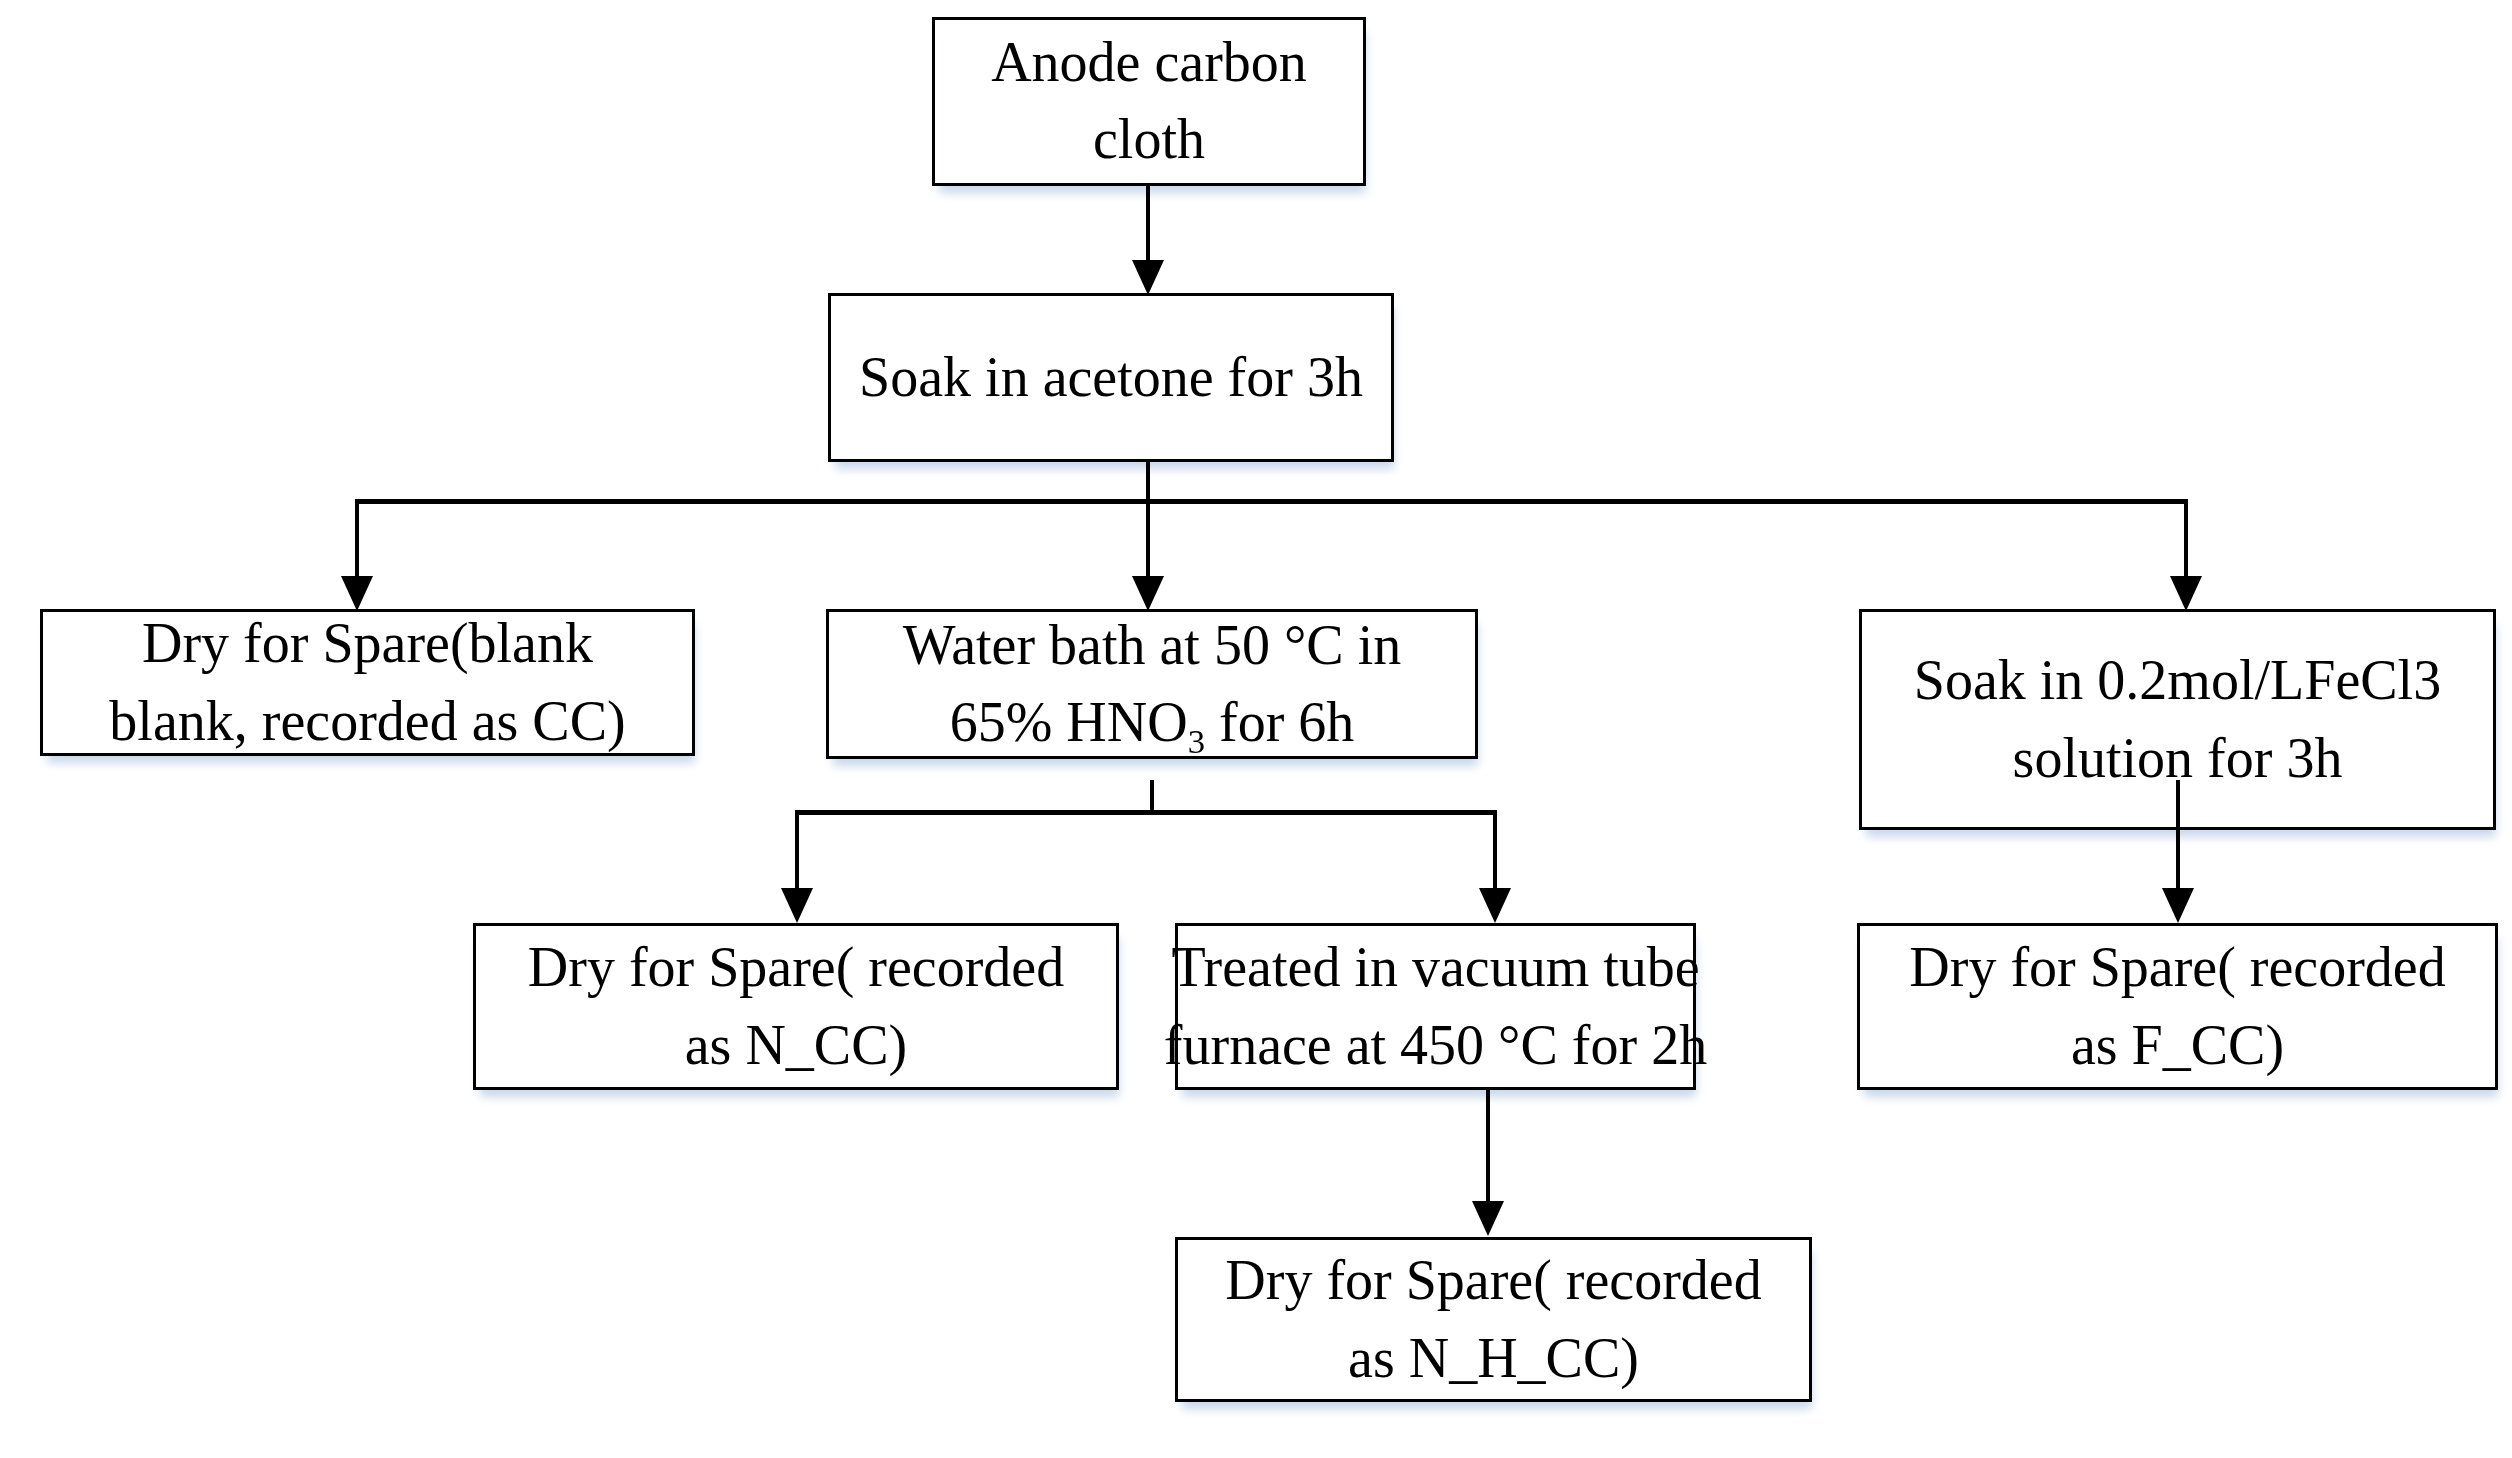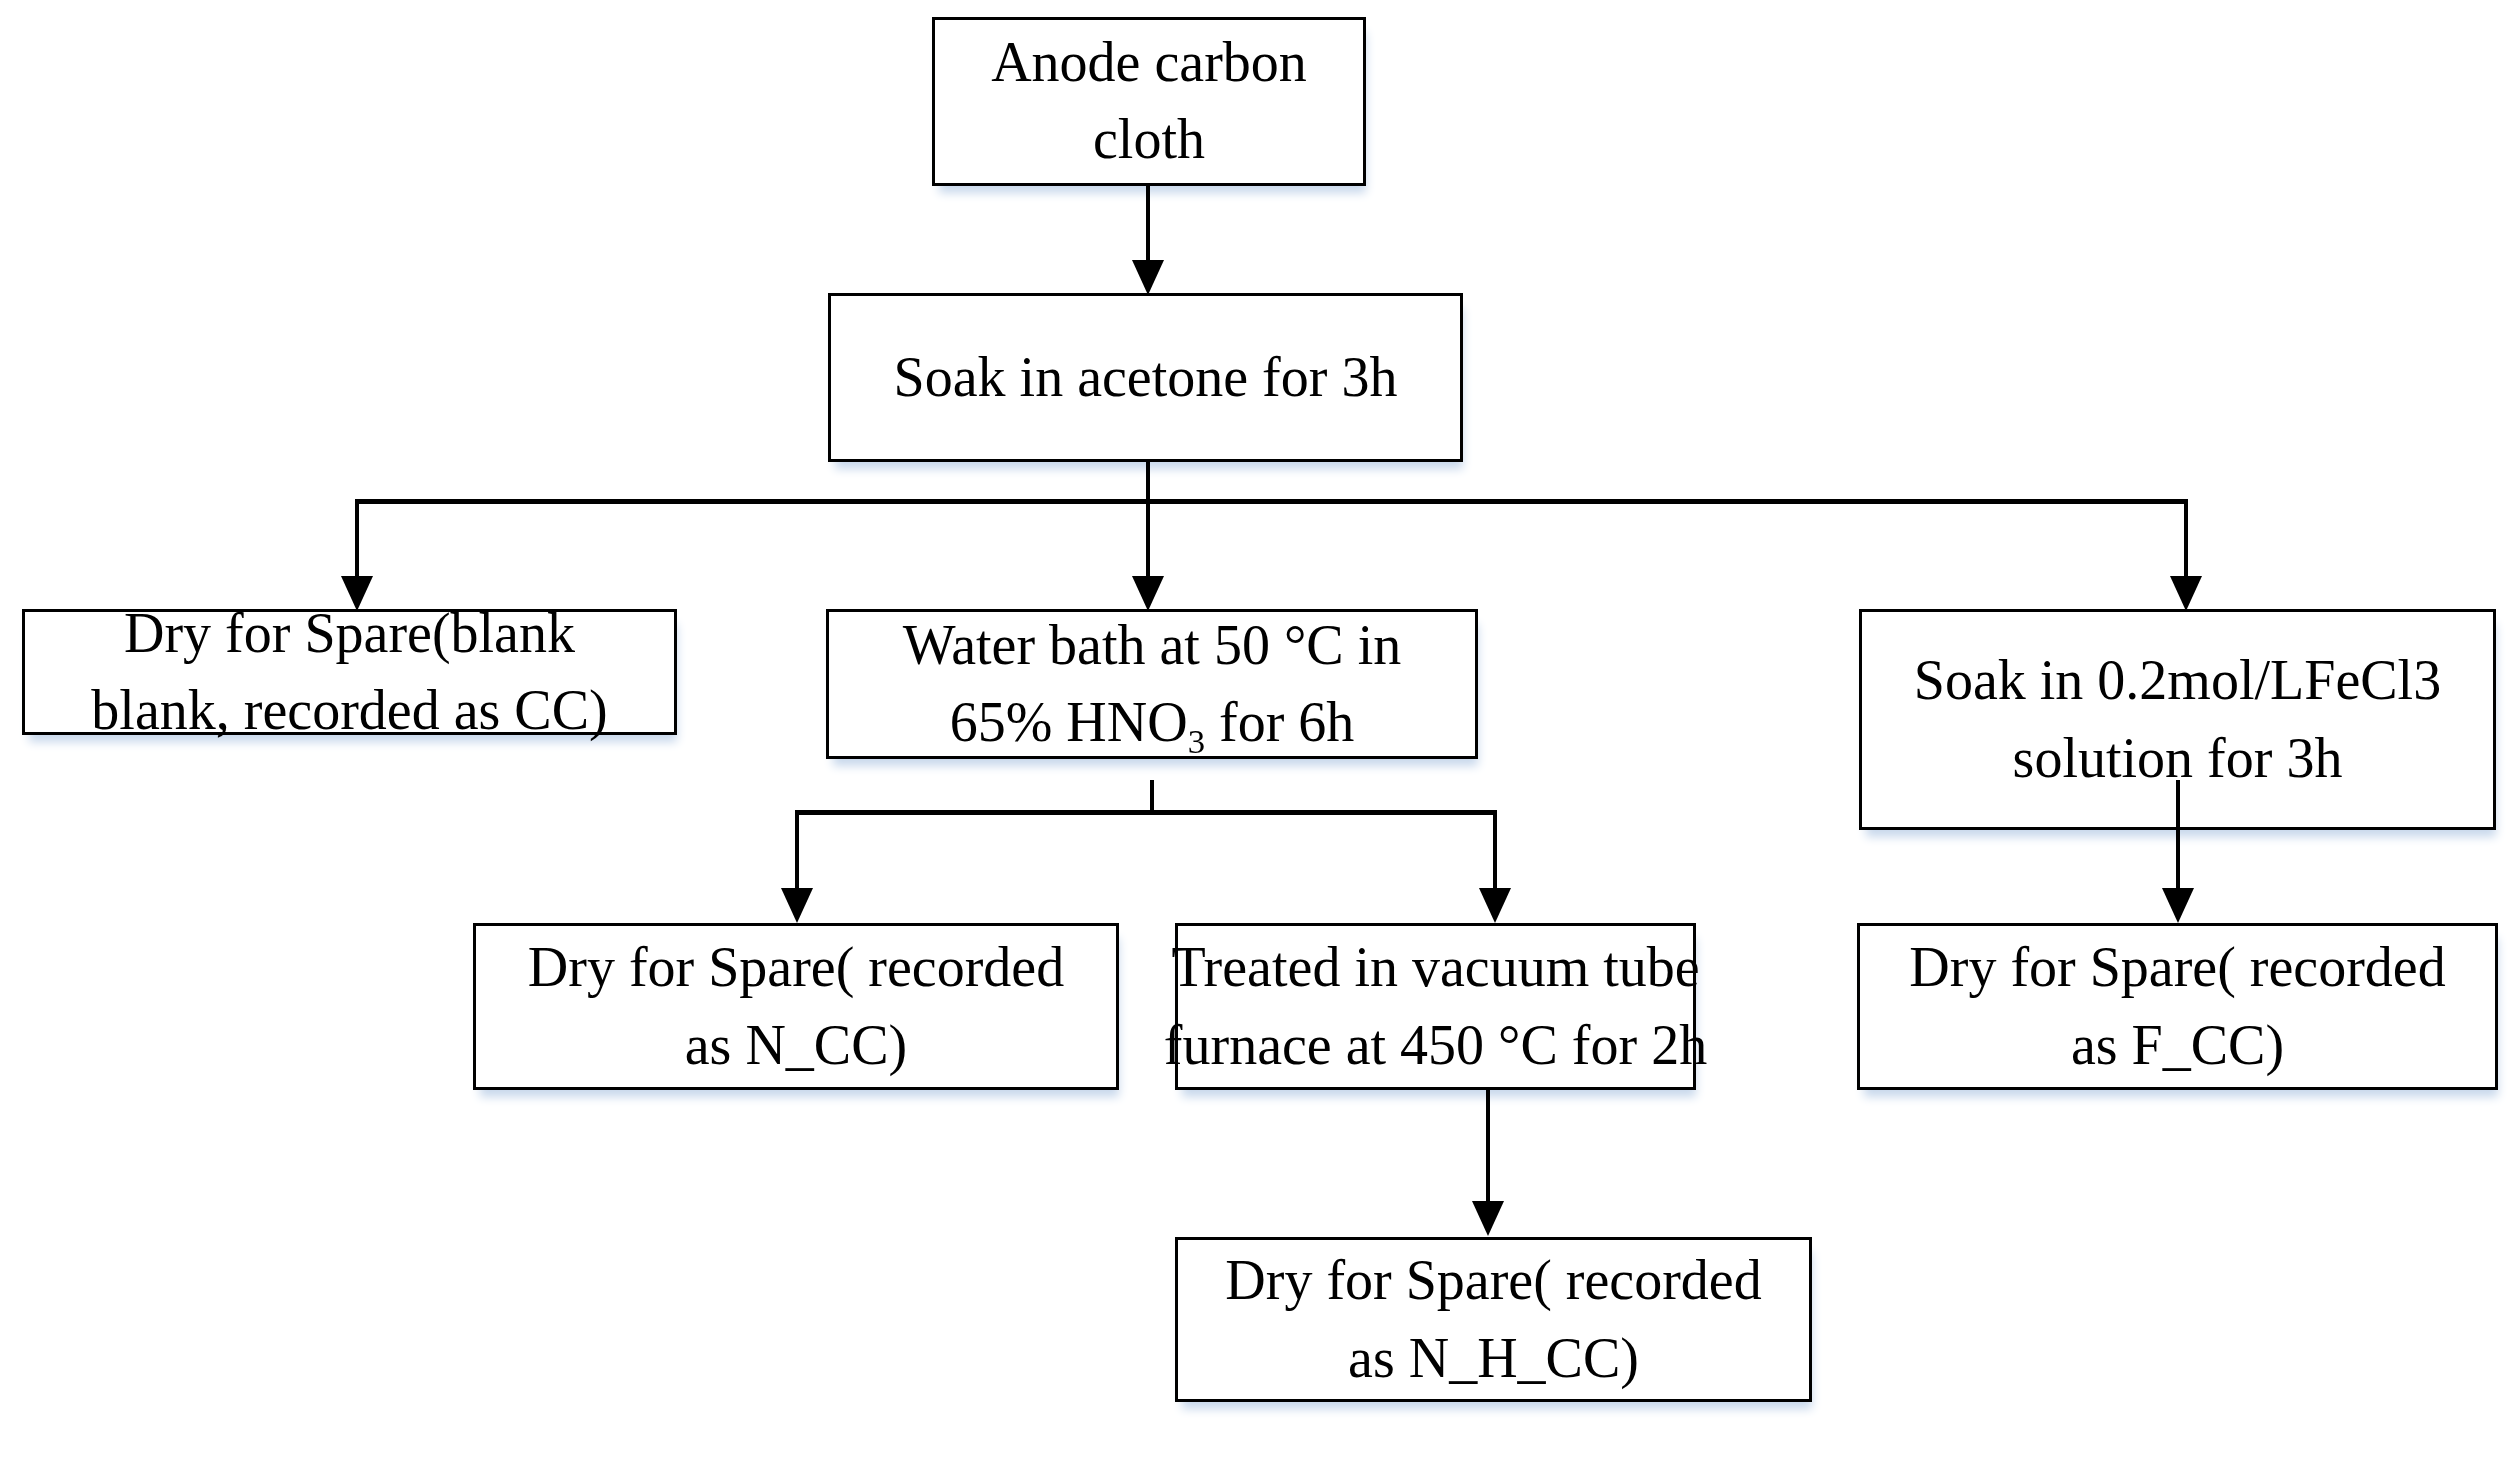--- a/index.html
+++ b/index.html
@@ -56,25 +56,25 @@
 </head>
 <body>
 
 <div class="canvas">
 
   <div class="node" style="left:932px; top:16.7px; width:434px; height:169px">
     <div class="tline">Anode carbon</div>
     <div class="tline">cloth</div>
   </div>
 
-  <div class="node" style="left:828px; top:293px; width:635px; height:169px">
+  <div class="node" style="left:828px; top:293px; width:566px; height:169px">
     <div class="tline">Soak in acetone for 3h</div>
   </div>
 
-  <div class="node" style="left:22px; top:609px; width:655px; height:126px">
+  <div class="node" style="left:40px; top:609px; width:655px; height:147px">
     <div class="tline">Dry for Spare(blank</div>
     <div class="tline">blank, recorded as CC)</div>
   </div>
 
   <div class="node" style="left:826px; top:609px; width:652px; height:150px">
     <div class="tline">Water bath at 50 °C in</div>
     <div class="tline"><span>65% HNO</span><sub>3</sub><span> for 6h</span></div>
   </div>
 
   <div class="node" style="left:1859px; top:609px; width:637px; height:221px">

